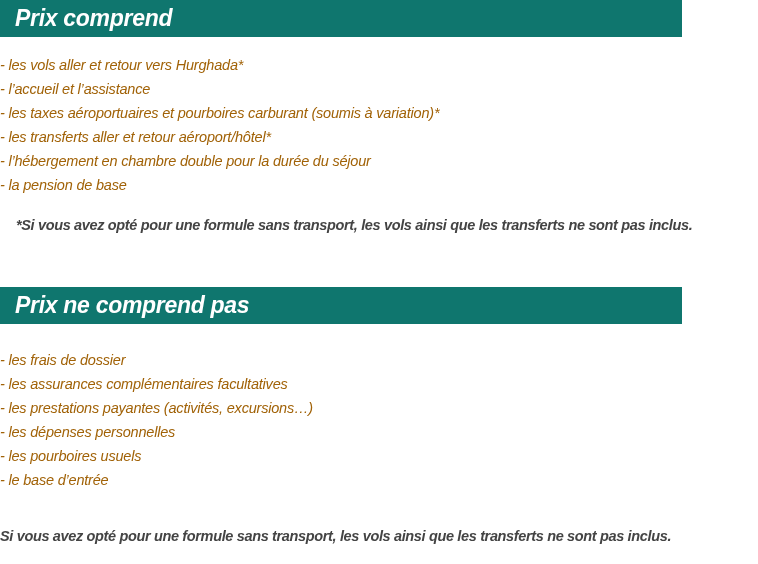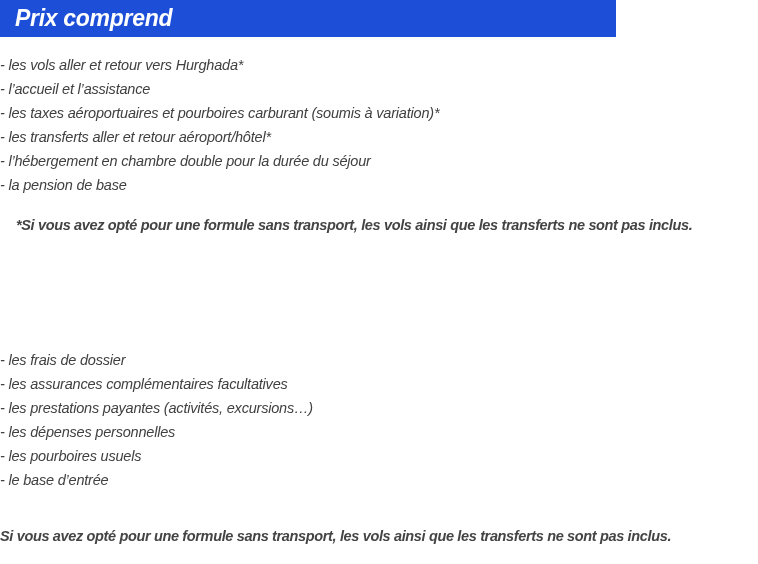--- a/index.html
+++ b/index.html
@@ -8,23 +8,23 @@
       background: #ffffff;
       width: 758px;
       height: 564px;
       overflow: hidden;
       font-family: "Liberation Sans", sans-serif;
     }
     .page { position: relative; width: 758px; height: 564px; }
     .section-header {
       position: absolute;
       left: 0;
-      width: 616px;
+      width: 682px;
       height: 37px;
-      background: #1d4ed8;
+      background: #0f766e;
       color: #ffffff;
       font-style: italic;
       font-weight: bold;
       font-size: 23px;
       line-height: 37px;
       padding-left: 15px;
       box-sizing: border-box;
       letter-spacing: -0.3px;
     }
     #h1 { top: 0; }
@@ -32,21 +32,21 @@
     .list {
       position: absolute;
       left: 0;
       margin: 0;
       padding: 0;
       list-style: none;
     }
     .list li {
       font-style: italic;
       font-size: 14.5px;
-      color: #404040;
+      color: #a16207;
       height: 24px;
       line-height: 24px;
       white-space: nowrap;
       letter-spacing: -0.2px;
     }
     #list1 { top: 53px; }
     #list2 { top: 348px; }
     .note {
       position: absolute;
       left: 0;
@@ -72,20 +72,21 @@
     <li>- les vols aller et retour vers Hurghada*</li>
     <li>- l’accueil et l’assistance</li>
     <li>- les taxes aéroportuaires et pourboires carburant (soumis à variation)*</li>
     <li>- les transferts aller et retour aéroport/hôtel*</li>
     <li>- l’hébergement en chambre double pour la durée du séjour</li>
     <li>- la pension de base</li>
   </ul>
 
   <div class="note" id="note1">*Si vous avez opté pour une formule sans transport, les vols ainsi que les transferts ne sont pas inclus.</div>
 
+  <div class="section-header" id="h2">Prix ne comprend pas</div>
 
   <ul class="list" id="list2">
     <li>- les frais de dossier</li>
     <li>- les assurances complémentaires facultatives</li>
     <li>- les prestations payantes (activités, excursions…)</li>
     <li>- les dépenses personnelles</li>
     <li>- les pourboires usuels</li>
     <li>- le base d’entrée</li>
   </ul>
 

